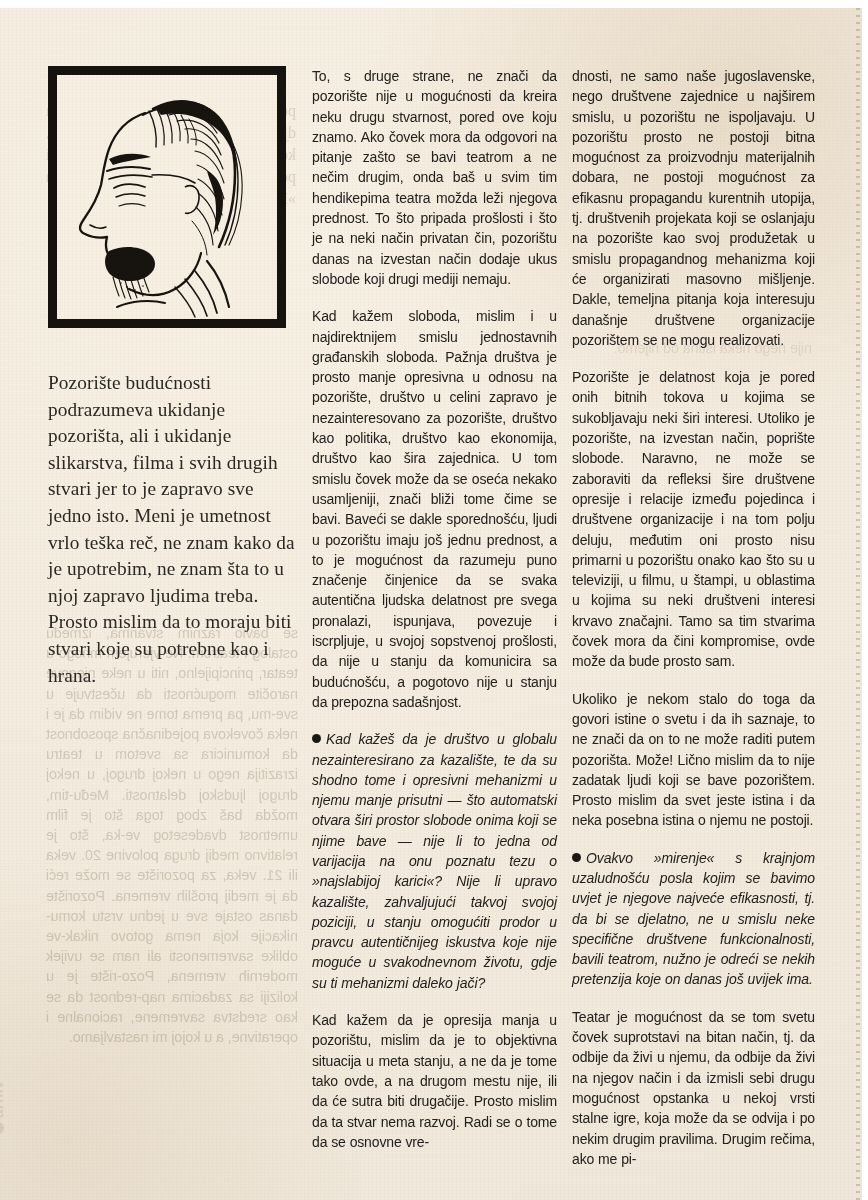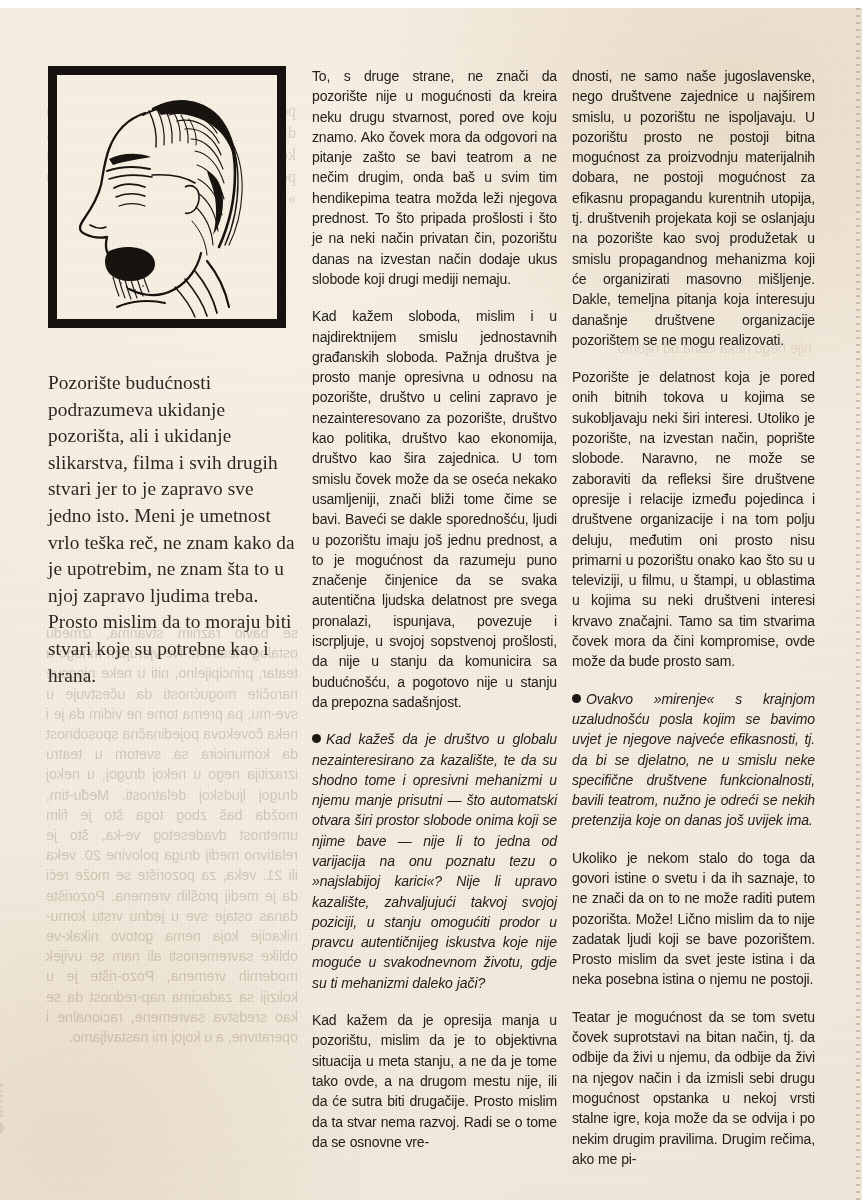--- a/index.html
+++ b/index.html
@@ -260,22 +260,22 @@
   <div class="col" id="col2">
     <p class="body-p">To, s druge strane, ne znači da pozorište nije u mogućnosti da kreira neku drugu stvarnost, pored ove koju znamo. Ako čovek mora da odgovori na pitanje zašto se bavi teatrom a ne nečim drugim, onda baš u svim tim hendikepima teatra možda leži njegova prednost. To što pripada prošlosti i što je na neki način privatan čin, pozorištu danas na izvestan način dodaje ukus slobode koji drugi mediji nemaju.</p>
     <p class="body-p">Kad kažem sloboda, mislim i u najdirektnijem smislu jednostavnih građanskih sloboda. Pažnja društva je prosto manje opresivna u odnosu na pozorište, društvo u celini zapravo je nezainteresovano za pozorište, društvo kao politika, društvo kao ekonomija, društvo kao šira zajednica. U tom smislu čovek može da se oseća nekako usamljeniji, znači bliži tome čime se bavi. Baveći se dakle sporednošću, ljudi u pozorištu imaju još jednu prednost, a to je mogućnost da razumeju puno značenje činjenice da se svaka autentična ljudska delatnost pre svega pronalazi, ispunjava, povezuje i iscrpljuje, u svojoj sopstvenoj prošlosti, da nije u stanju da komunicira sa budućnošću, a pogotovo nije u stanju da prepozna sadašnjost.</p>
     <p class="body-p question"><span class="bullet"></span><span>Kad kažeš da je društvo u globalu nezainteresirano za kazalište, te da su shodno tome i opresivni mehanizmi u njemu manje prisutni — što automatski otvara širi prostor slobode onima koji se njime bave — nije li to jedna od varijacija na onu poznatu tezu o »najslabijoj karici«? Nije li upravo kazalište, zahvaljujući takvoj svojoj poziciji, u stanju omogućiti prodor u pravcu autentičnijeg iskustva koje nije moguće u svakodnevnom životu, gdje su ti mehanizmi daleko jači?</span></p>
     <p class="body-p">Kad kažem da je opresija manja u pozorištu, mislim da je to objektivna situacija u meta stanju, a ne da je tome tako ovde, a na drugom mestu nije, ili da će sutra biti drugačije. Prosto mislim da ta stvar nema razvoj. Radi se o tome da se osnovne vre-</p>
   </div>
 
   <div class="col" id="col3">
     <p class="body-p">dnosti, ne samo naše jugoslavenske, nego društvene zajednice u najširem smislu, u pozorištu ne ispoljavaju. U pozorištu prosto ne postoji bitna mogućnost za proizvodnju materijalnih dobara, ne postoji mogućnost za efikasnu propagandu kurentnih utopija, tj. društvenih projekata koji se oslanjaju na pozorište kao svoj produžetak u smislu propagandnog mehanizma koji će organizirati masovno mišljenje. Dakle, temeljna pitanja koja interesuju današnje društvene organizacije pozorištem se ne mogu realizovati.</p>
     <p class="body-p">Pozorište je delatnost koja je pored onih bitnih tokova u kojima se sukobljavaju neki širi interesi. Utoliko je pozorište, na izvestan način, poprište slobode. Naravno, ne može se zaboraviti da refleksi šire društvene opresije i relacije između pojedinca i društvene organizacije i na tom polju deluju, međutim oni prosto nisu primarni u pozorištu onako kao što su u televiziji, u filmu, u štampi, u oblastima u kojima su neki društveni interesi krvavo značajni. Tamo sa tim stvarima čovek mora da čini kompromise, ovde može da bude prosto sam.</p>
+    <p class="body-p">Ukoliko je nekom stalo do toga da govori istine o svetu i da ih saznaje, to ne znači da on to ne može raditi putem pozorišta. Može! Lično mislim da to nije zadatak ljudi koji se bave pozorištem. Prosto mislim da svet jeste istina i da neka posebna istina o njemu ne postoji.</p>
     <p class="body-p question"><span class="bullet"></span><span>Ovakvo »mirenje« s krajnjom uzaludnošću posla kojim se bavimo uvjet je njegove najveće efikasnosti, tj. da bi se djelatno, ne u smislu neke specifične društvene funkcionalnosti, bavili teatrom, nužno je odreći se nekih pretenzija koje on danas još uvijek ima.</span></p>
-    <p class="body-p">Ukoliko je nekom stalo do toga da govori istine o svetu i da ih saznaje, to ne znači da on to ne može raditi putem pozorišta. Može! Lično mislim da to nije zadatak ljudi koji se bave pozorištem. Prosto mislim da svet jeste istina i da neka posebna istina o njemu ne postoji.</p>
     <p class="body-p">Teatar je mogućnost da se tom svetu čovek suprotstavi na bitan način, tj. da odbije da živi u njemu, da odbije da živi na njegov način i da izmisli sebi drugu mogućnost opstanka u nekoj vrsti stalne igre, koja može da se odvija i po nekim drugim pravilima. Drugim rečima, ako me pi-</p>
   </div>
 
   <div id="watermark">
     <span class="wm-dot"></span>
     <span>arhiv</span>
   </div>
 
   <div id="grain"></div>
   <div id="perf"></div>

